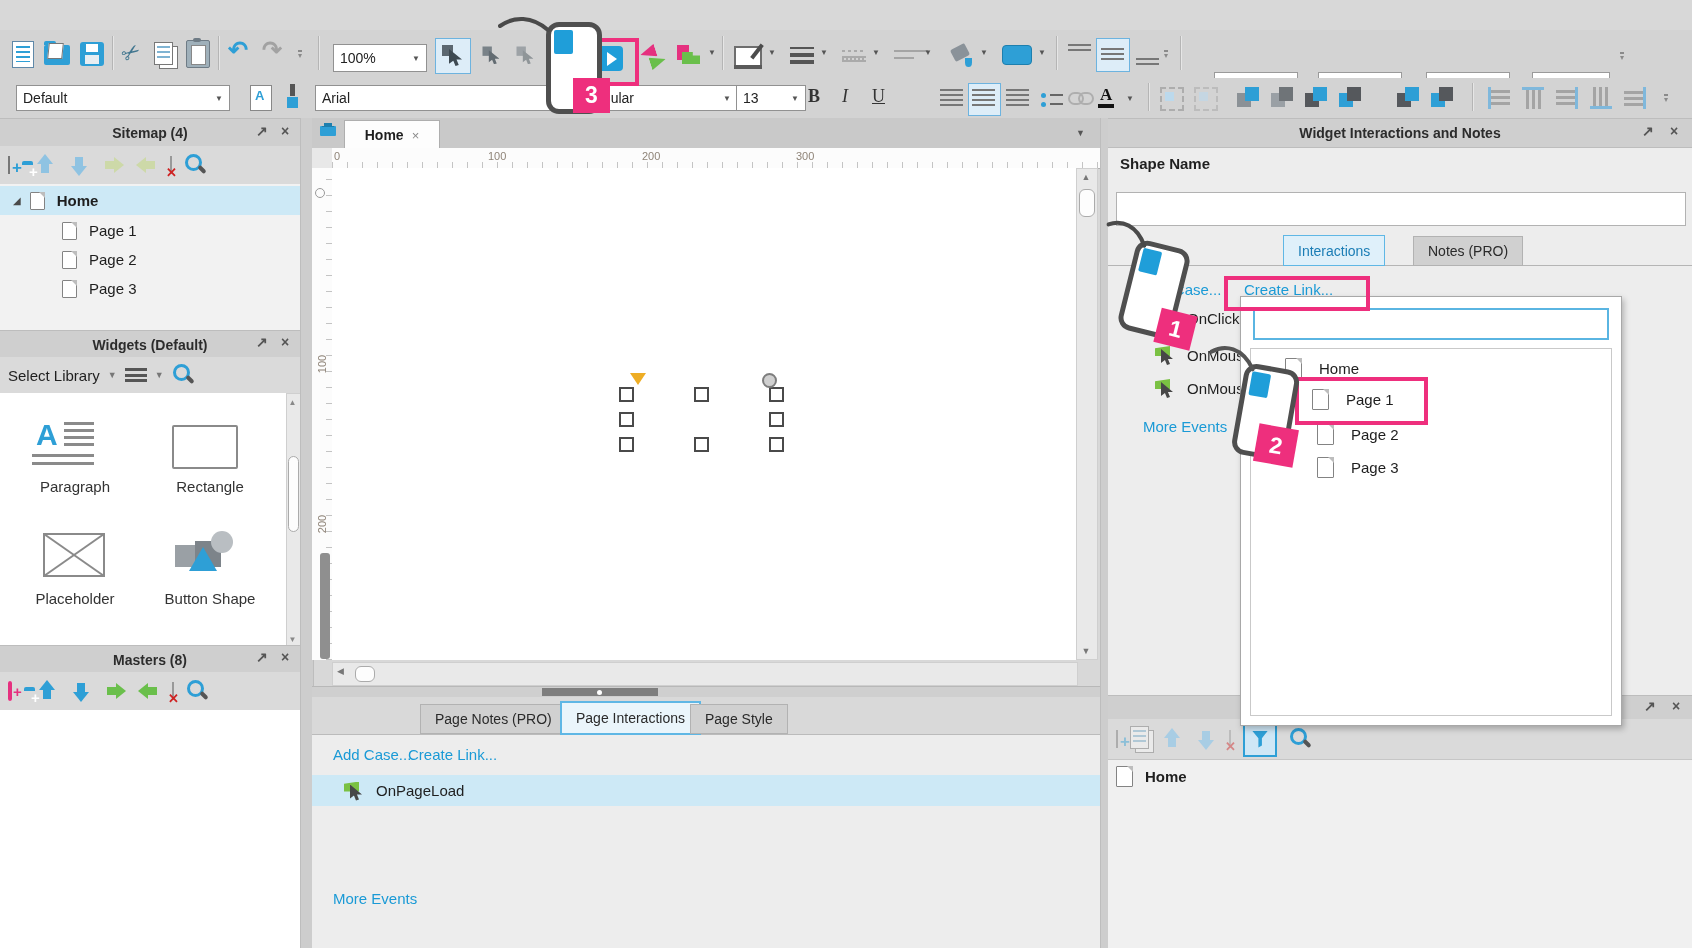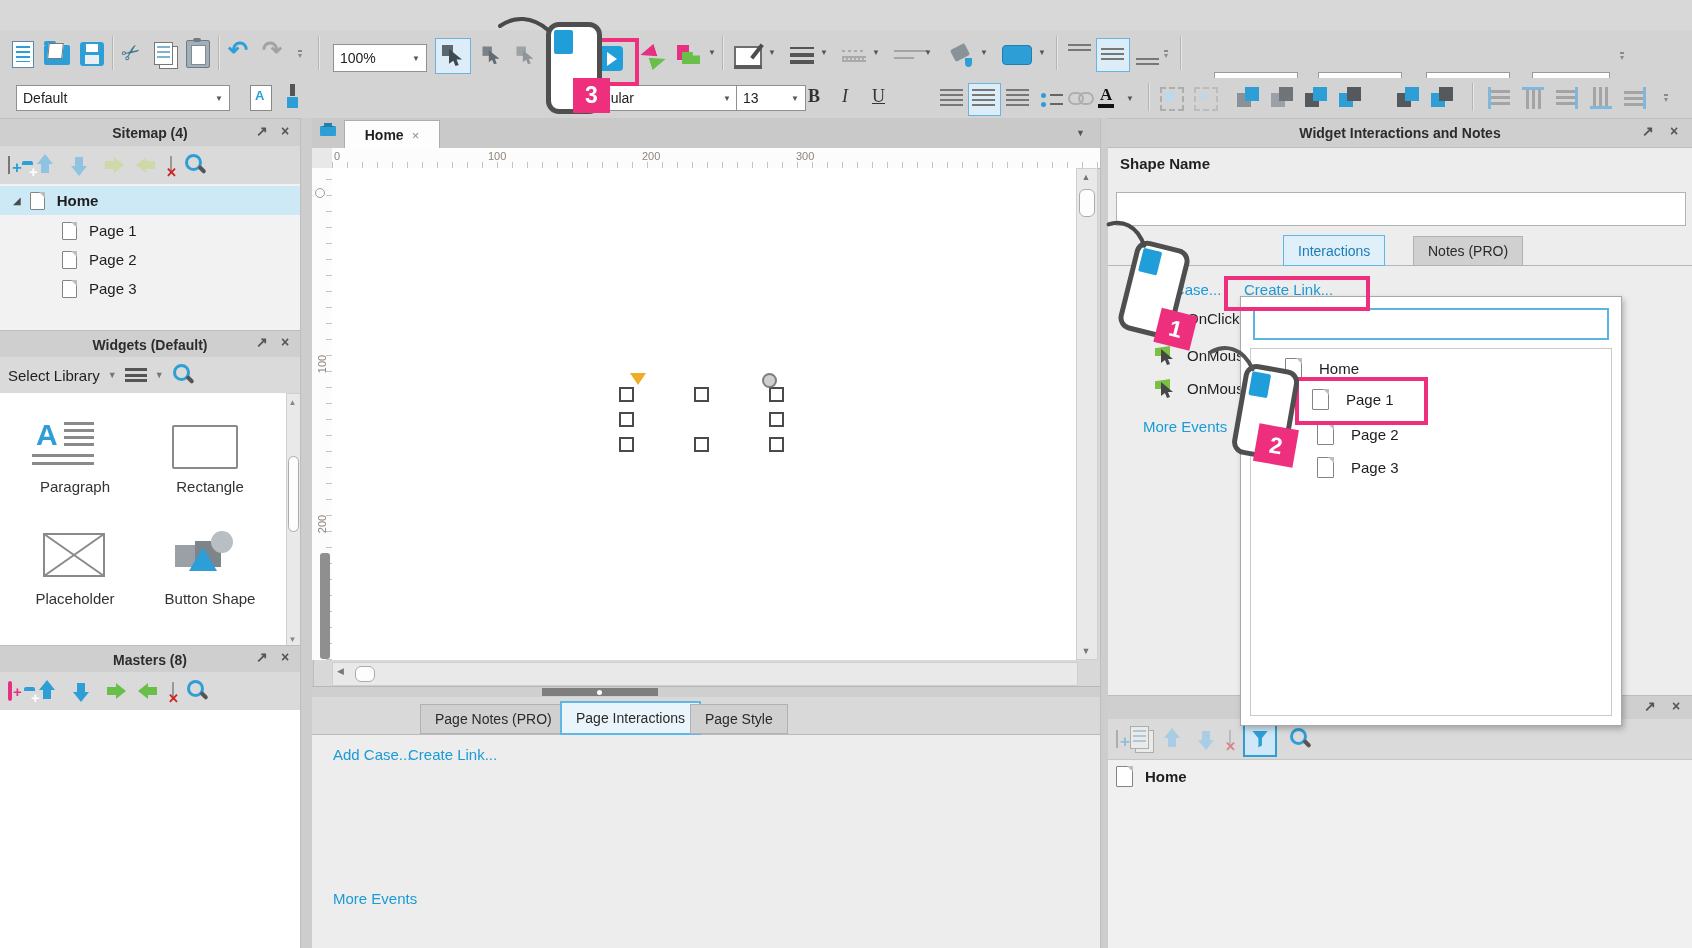--- a/index.html
+++ b/index.html
@@ -272,20 +272,23 @@
     <div class="select" style="left:16px;top:7px;width:200px;height:24px">
       <span>Default</span>
         <span class="dd">▼</span>
     </div>
     <div class="abs" style="left:250px;top:7px">
         <div class="ic-updstyle"></div>
       </div>
     <div class="abs" style="left:282px;top:6px">
         <div class="ic-brush"></div>
       </div>
+    <div class="select" style="left:315px;top:7px;width:250px;height:24px">
+      <span>Arial</span>
+    </div>
     <div class="select" style="left:578px;top:7px;width:146px;height:24px">
       <span>Regular</span>
         <span class="dd">▼</span>
     </div>
     <div class="select" style="left:736px;top:7px;width:56px;height:24px">
       <span>13</span>
         <span class="dd">▼</span>
     </div>
     <span class="btxt" style="left:808px;font-weight:bold">B</span>
     <span class="btxt" style="left:842px;font-style:italic">I</span>
@@ -512,20 +515,24 @@
         <span>Page Notes (PRO)</span>
       </div>
     <div class="tab active" style="left:248px;top:4px">
         <span>Page Interactions</span>
       </div>
     <div class="tab" style="left:378px;top:7px">
         <span>Page Style</span>
       </div>
     <span class="link abs" style="left:21px;top:49px">Add Case...</span>
     <span class="link abs" style="left:96px;top:49px">Create Link...</span>
+    <div class="abs flex" style="left:0;top:78px;width:788px;height:31px;background:#cde9f6;gap:10px">
+      <span class="ev" style="margin-left:32px"></span>
+      <span style="font-size:15px">OnPageLoad</span>
+    </div>
     <span class="link abs" style="left:21px;top:193px">More Events</span>
   </div>
 
   <div class="abs" style="left:1100px;top:118px;width:8px;height:830px;background:#cdcdcd;border-left:1px solid #bdbdbd;border-right:1px solid #bdbdbd"></div>
 
   <div class="abs" style="left:1108px;top:118px;width:584px;height:577px;background:#ededed">
     <div class="panel-hdr" style="left:0;top:0;width:584px;height:28px">
       <span>Widget Interactions and Notes</span>
       <span class="hdr-btn" style="left:534px">↗</span>
       <span class="hdr-btn" style="left:562px">×</span>

